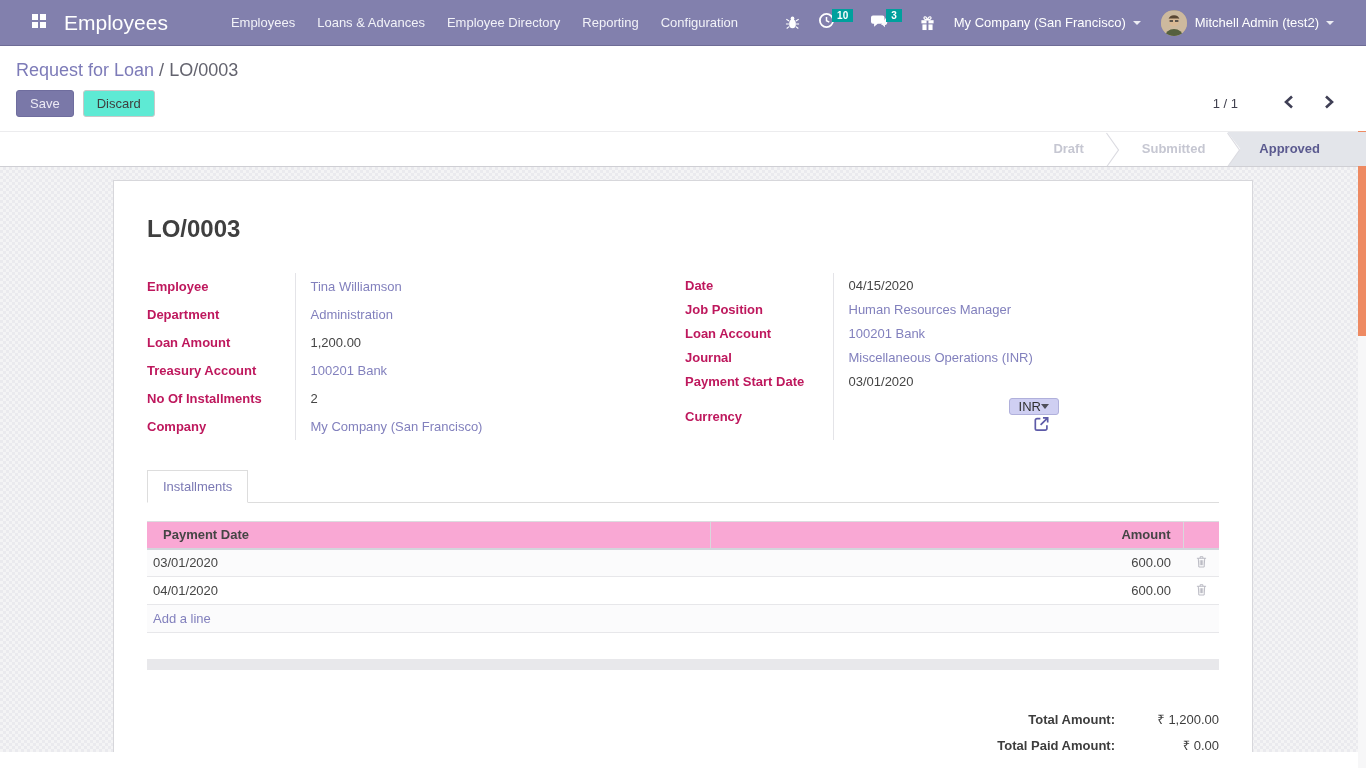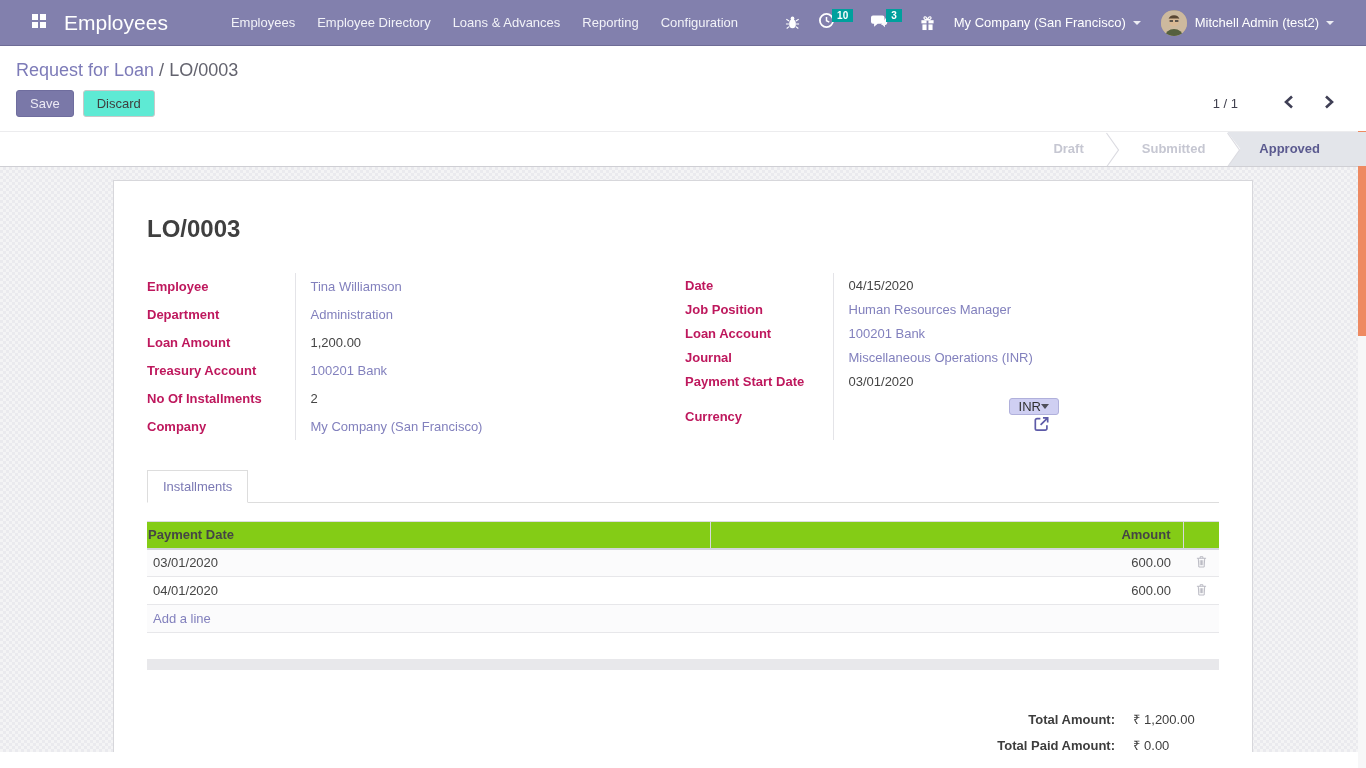--- a/index.html
+++ b/index.html
@@ -76,39 +76,39 @@
     border-right:4px solid transparent; border-top:5px solid #4e4e5a; }
   .ext-btn { background:none; border:none; padding:0; margin-left:15px; cursor:pointer; display:flex; }
 
   
   .notebook { margin-top:30px; border-bottom:1px solid #ddd; }
   .tab { display:inline-block; background:#fff; border:1px solid #ddd; border-bottom:1px solid #fff;
     margin-bottom:-1px; padding:8px 15px; font-size:13px; color:#7b79b4; cursor:pointer; }
 
   
   table.o-list { width:100%; border-collapse:collapse; margin-top:18px; font-size:13px; table-layout:fixed; }
-  .o-list thead th { background:#84cc16; border-top:1px solid #dcdcdf; border-bottom:2px solid #d2d5dc;
-    font-weight:bold; color:#454545; height:27px; text-align:left; padding:0 1px; cursor:pointer; }
+  .o-list thead th { background:#f9a8d4; border-top:1px solid #dcdcdf; border-bottom:2px solid #d2d5dc;
+    font-weight:bold; color:#454545; height:27px; text-align:left; padding:0 16px; cursor:pointer; }
   .o-list th.col-amount { text-align:right; border-left:1px solid #d8d8dc; padding-right:12px; }
   .o-list th.col-trash { border-left:1px solid #d8d8dc; }
   .o-list tbody td { height:28px; border-bottom:1px solid #e7e7ea; padding:0 6px; color:#454545; }
   .o-list tbody tr:nth-child(odd) td { background:#fbfbfc; }
   .o-list td.cell-amount { text-align:right; padding-right:12px; }
   .o-list td.cell-trash { text-align:center; }
   .trash-btn { background:none; border:none; cursor:pointer; padding:0; }
   .add-line { color:#8280bd; cursor:pointer; text-decoration:none; }
 
   .h-scrollbar { margin-top:26px; height:11px; background:#e8e8eb; cursor:pointer; }
 
   
   .totals-wrap { margin-top:36px; display:flex; justify-content:flex-end; }
   table.totals { border-collapse:collapse; }
   .totals td { font-size:13px; color:#3d3d3d; padding:4px 0; }
   .totals .tlabel { font-weight:bold; text-align:right; padding-right:18px; }
-  .totals .tvalue { text-align:left; min-width:86px; }
+  .totals .tvalue { text-align:right; min-width:86px; }
   .totals tr.balance .tvalue { border-top:1px solid #c9c9c9; font-weight:bold; font-size:16px; padding-top:6px; }
 
   
   .scroll-track { position:fixed; top:131px; right:0; bottom:0; width:8px; background:#f7f7f8; }
   .scroll-thumb { position:absolute; top:0; left:0; width:8px; height:205px; background:#ee8a62; cursor:pointer; }
 </style>
 </head>
 <body>
 
 <nav class="navbar">
@@ -118,22 +118,22 @@
         <rect x="1" y="1" width="6" height="6" fill="#fff"></rect>
           <rect x="9" y="1" width="6" height="6" fill="#fff"></rect>
         <rect x="1" y="9" width="6" height="6" fill="#fff"></rect>
           <rect x="9" y="9" width="6" height="6" fill="#fff"></rect>
       </svg>
     </span>
   </button>
   <a class="brand" href="#">Employees</a>
   <div class="nav-menu">
     <a href="#">Employees</a>
+    <a href="#">Loans &amp; Advances</a>
     <a href="#">Employee Directory</a>
-    <a href="#">Loans &amp; Advances</a>
     <a href="#">Reporting</a>
     <a href="#">Configuration</a>
   </div>
   <div class="nav-right">
     <span class="nav-ico">
       <svg width="15" height="15" viewBox="0 0 16 16">
         <ellipse cx="8" cy="9.5" rx="3.6" ry="4.6" fill="#fff"></ellipse>
         <circle cx="8" cy="3.6" r="2" fill="#fff"></circle>
         <path d="M4.4 6.4 L1.4 4.6 M4.2 9.5 L1 9.5 M4.4 12.4 L1.8 14.4 M11.6 6.4 L14.6 4.6 M11.8 9.5 L15 9.5 M11.6 12.4 L14.2 14.4" stroke="#fff" stroke-width="1.1" fill="none"></path>
       </svg>

